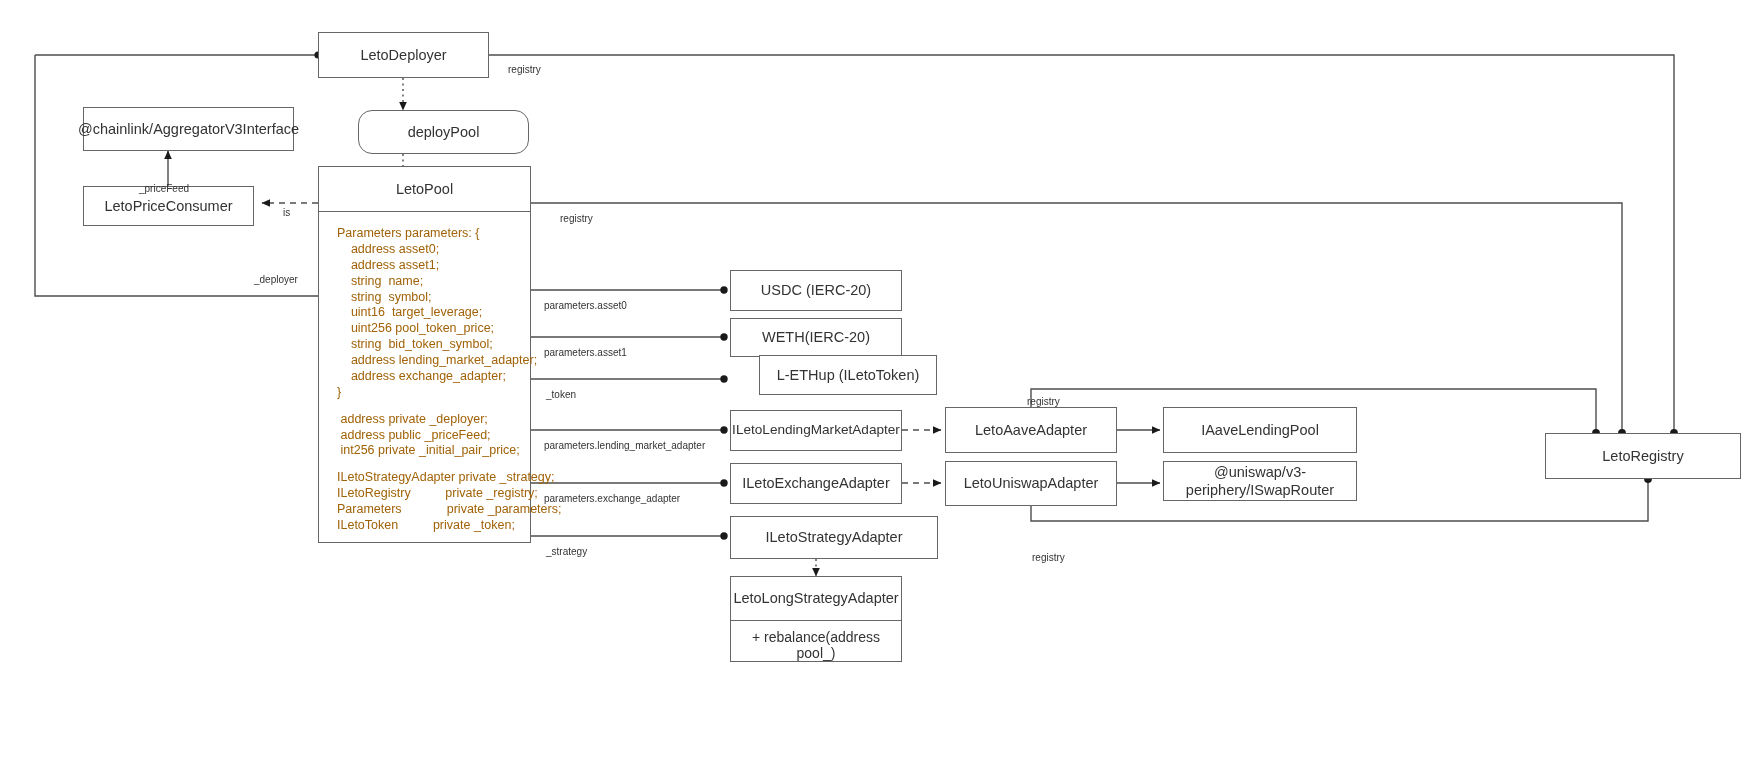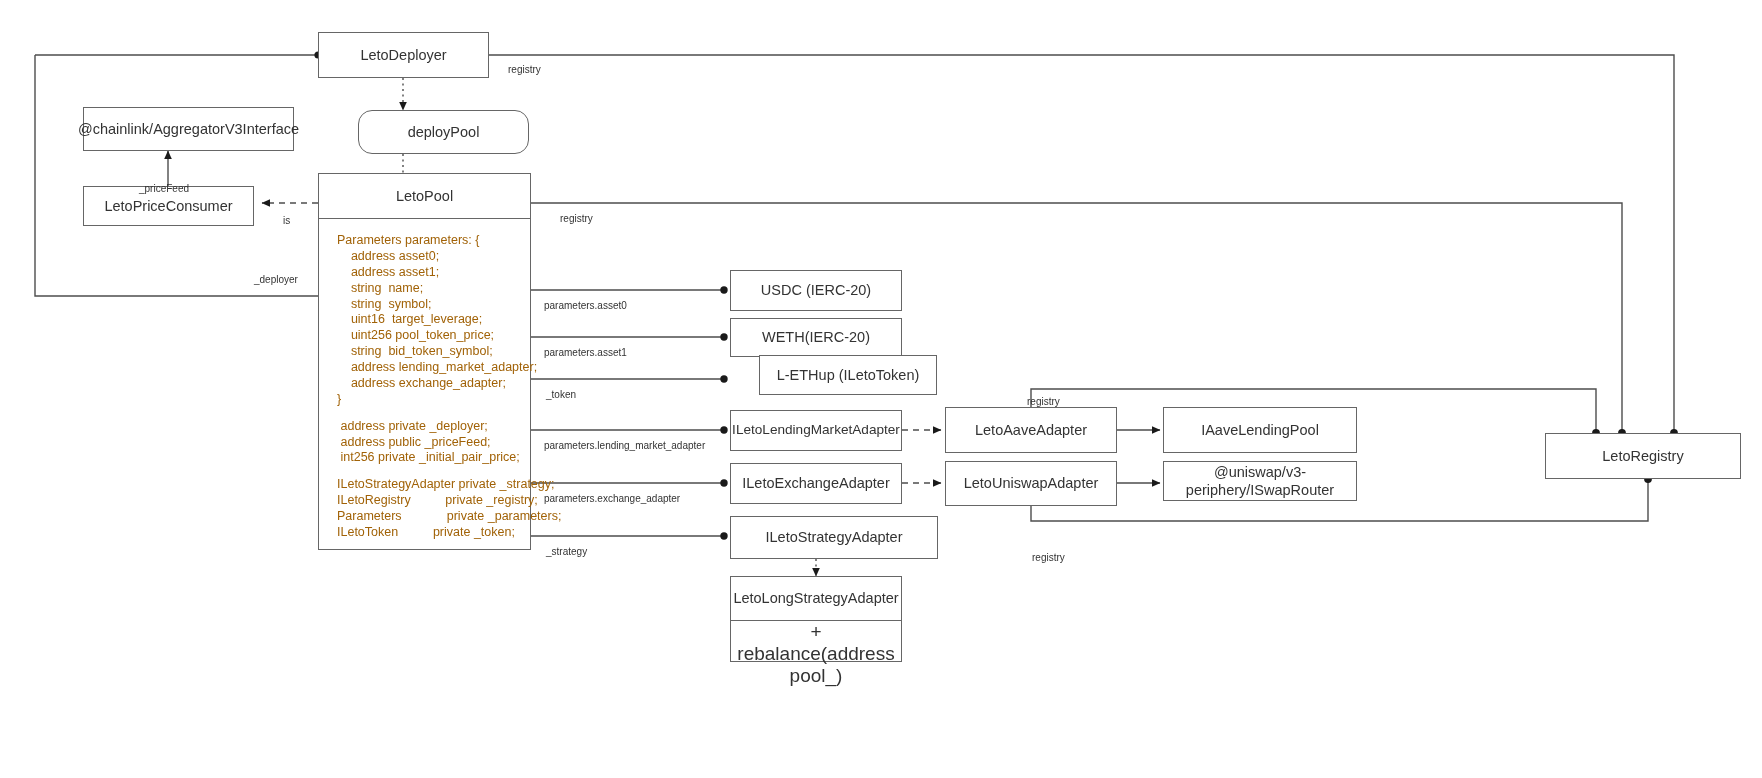--- a/index.html
+++ b/index.html
@@ -53,22 +53,22 @@
   }
   .node.rounded {
     border-radius: 14px;
   }
   .node .compartment {
     border-top: 1.3px solid #666666;
     display: flex;
     align-items: center;
     justify-content: center;
     text-align: center;
-    font-size: 19px;
-    padding: 0 6px;
+    font-size: 14px;
+    padding: 8px 6px;
     box-sizing: border-box;
     flex: 1 1 auto;
   }
   .node .body {
     border-top: 1.3px solid #666666;
     flex: 1 1 auto;
     padding: 14px 0 0 18px;
     box-sizing: border-box;
   }
   .code {
@@ -167,21 +167,21 @@
   </div>
 
   <div class="node simple" style="left:83px; top:107px; width:211px; height:44px;">
     <div class="title">@chainlink/AggregatorV3Interface</div>
   </div>
 
   <div class="node simple" style="left:83px; top:186px; width:171px; height:40px;">
     <div class="title">LetoPriceConsumer</div>
   </div>
 
-  <div class="node" style="left:318px; top:173px; width:213px; height:377px;">
+  <div class="node" style="left:318px; top:166px; width:213px; height:377px;">
     <div class="title" style="height:44px; flex:0 0 44px;">LetoPool</div>
     <div class="body">
       <div class="code"><span style="display: block;">Parameters parameters: {</span><span style="display: block;">    address asset0;</span><span style="display: block;">    address asset1;</span><span style="display: block;">    string  name;</span><span style="display: block;">    string  symbol;</span><span style="display: block;">    uint16  target_leverage;</span><span style="display: block;">    uint256 pool_token_price;</span><span style="display: block;">    string  bid_token_symbol;</span><span style="display: block;">    address lending_market_adapter;</span><span style="display: block;">    address exchange_adapter;</span><span style="display: block;">}</span><span class="blank"></span><span style="display: block;"> address private _deployer;</span><span style="display: block;"> address public _priceFeed;</span><span style="display: block;"> int256 private _initial_pair_price;</span><span class="blank"></span><span style="display: block;">ILetoStrategyAdapter private _strategy;</span><span style="display: block;">ILetoRegistry          private _registry;</span><span style="display: block;">Parameters             private _parameters;</span><span style="display: block;">ILetoToken          private _token;</span></div>
     </div>
   </div>
 
   <div class="node simple" style="left:730px; top:270px; width:172px; height:41px;">
     <div class="title">USDC (IERC-20)</div>
   </div>
 
@@ -227,21 +227,21 @@
   </div>
 
   <div class="node simple" style="left:1545px; top:433px; width:196px; height:46px;">
     <div class="title">LetoRegistry</div>
   </div>
 
   <div class="edge-label" style="left:508px; top:38px;">registry</div>
   <div class="edge-label" style="left:560px; top:187px;">registry</div>
   <div class="edge-label" style="left:254px; top:248px;">_deployer</div>
   <div class="edge-label" style="left:139px; top:157px;">_priceFeed</div>
-  <div class="edge-label" style="left:283px; top:189px;">is</div>
+  <div class="edge-label" style="left:283px; top:181px;">is</div>
 
   <div class="edge-label" style="left:544px; top:274px;">parameters.asset0</div>
   <div class="edge-label" style="left:544px; top:321px;">parameters.asset1</div>
   <div class="edge-label" style="left:546px; top:363px;">_token</div>
   <div class="edge-label" style="left:544px; top:414px;">parameters.lending_market_adapter</div>
   <div class="edge-label" style="left:544px; top:467px;">parameters.exchange_adapter</div>
   <div class="edge-label" style="left:546px; top:520px;">_strategy</div>
 
   <div class="edge-label" style="left:1027px; top:370px;">registry</div>
   <div class="edge-label" style="left:1032px; top:526px;">registry</div>

